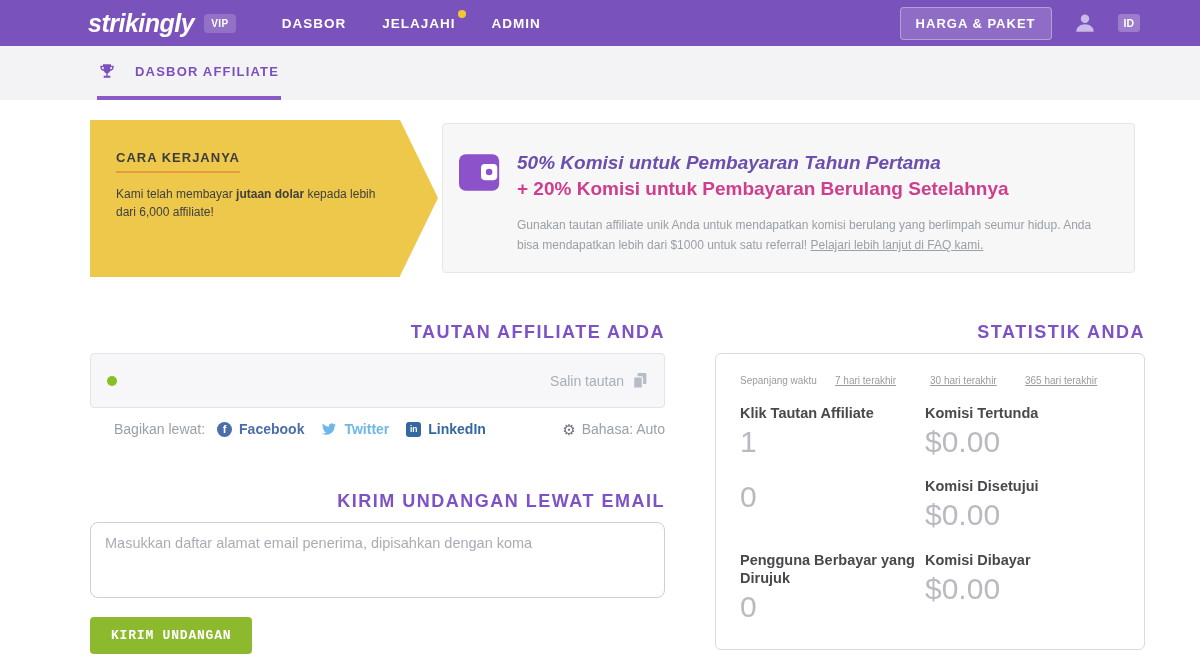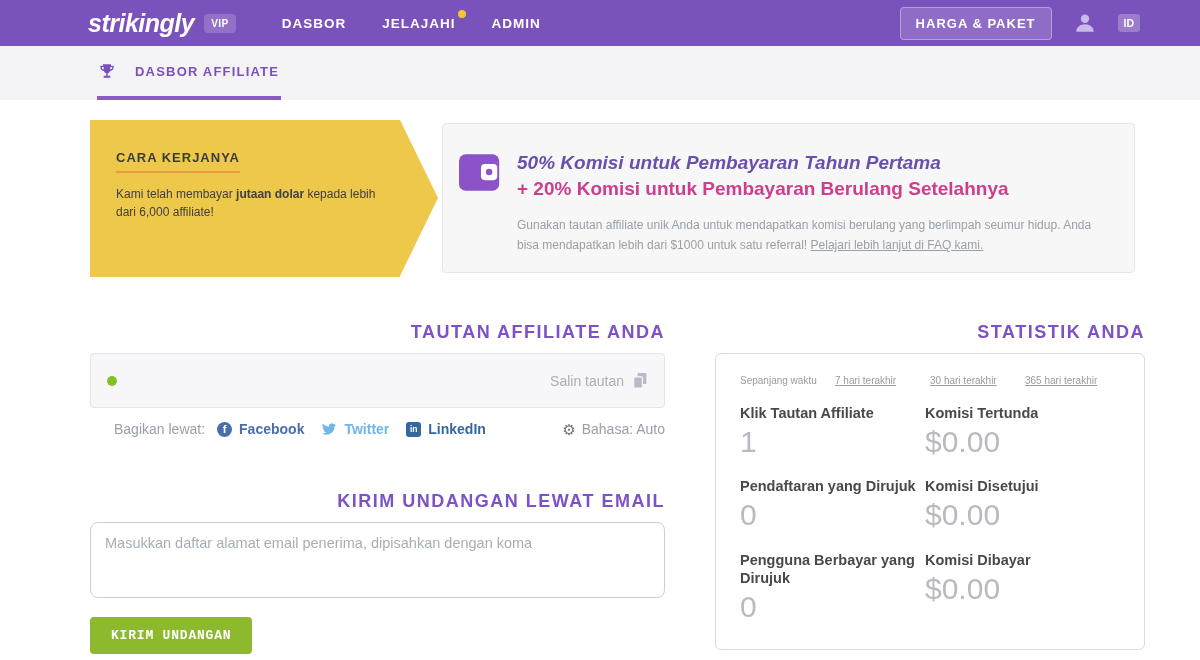--- a/index.html
+++ b/index.html
@@ -185,21 +185,20 @@
         <div class="stats-grid">
           <div class="stat">
             <div class="stat-label">Klik Tautan Affiliate</div>
             <div class="stat-value">1</div>
           </div>
           <div class="stat">
             <div class="stat-label">Komisi Tertunda</div>
             <div class="stat-value">$0.00</div>
           </div>
           <div class="stat">
-            <div class="stat-label">Pendaftaran yang Dirujuk</div>
             <div class="stat-value">0</div>
           </div>
           <div class="stat">
             <div class="stat-label">Komisi Disetujui</div>
             <div class="stat-value">$0.00</div>
           </div>
           <div class="stat">
             <div class="stat-label">Pengguna Berbayar yang Dirujuk</div>
             <div class="stat-value">0</div>
           </div>

